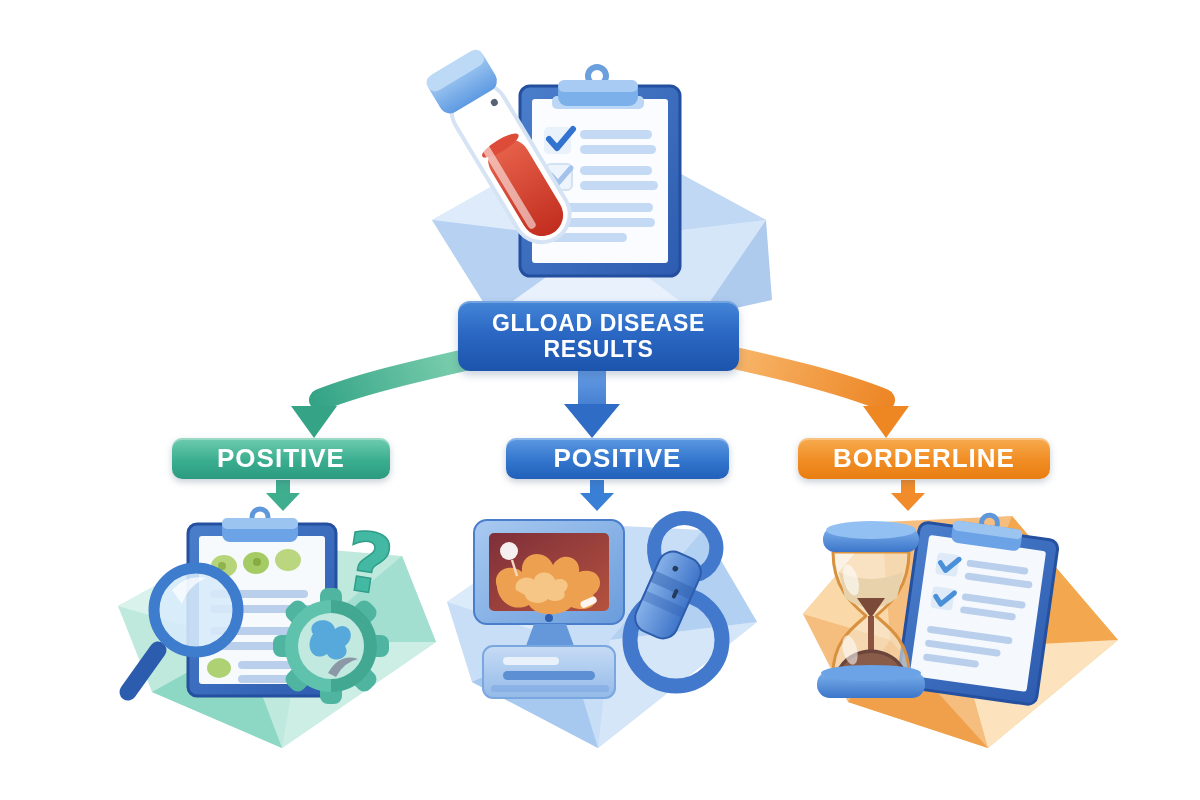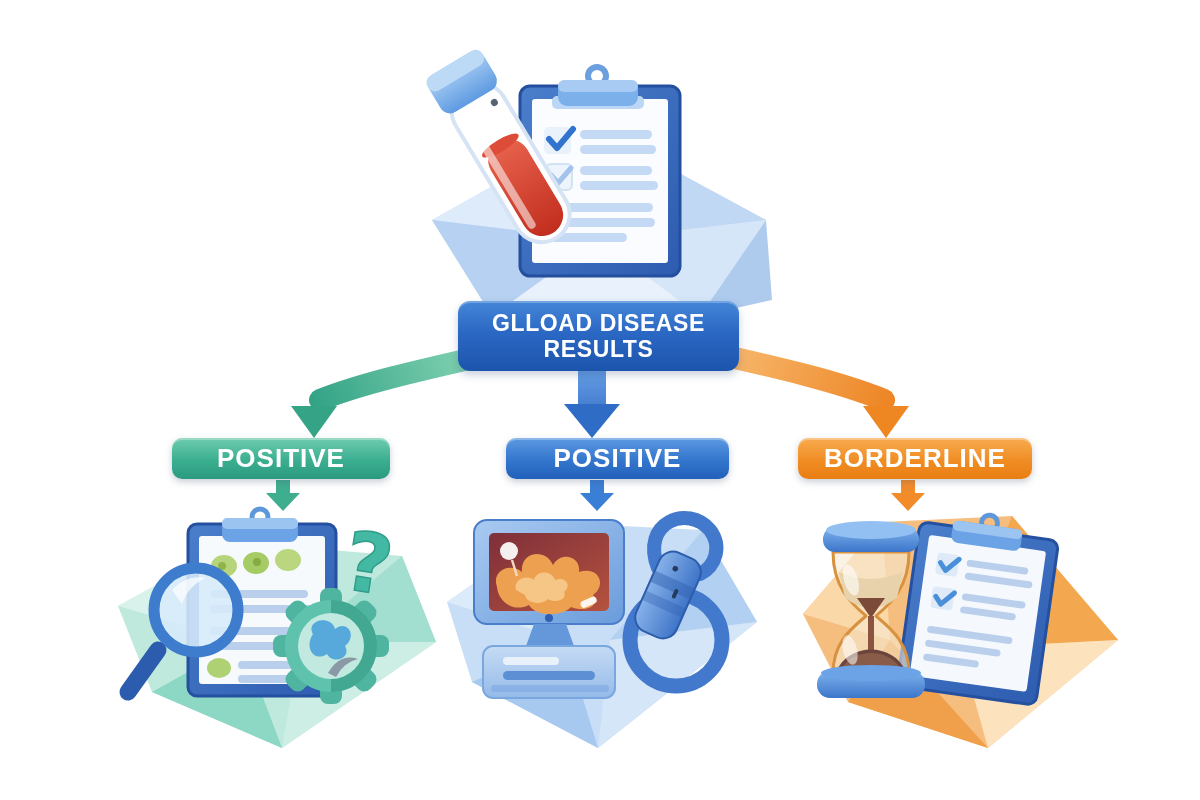--- a/index.html
+++ b/index.html
@@ -20,21 +20,21 @@
   }
   .pill{
     position:absolute;top:438px;height:41px;border-radius:10px;
     color:#ffffff;font-weight:bold;font-size:26px;letter-spacing:1px;
     display:flex;align-items:center;justify-content:center;
     box-shadow:0 3px 7px rgba(60,80,110,.28), inset 0 2px 0 rgba(255,255,255,.3);
     z-index:3;
   }
   .pill.negative{left:172px;width:218px;background:linear-gradient(180deg,#6fccae 0%,#3bae90 55%,#2b9a7e 100%);}
   .pill.positive{left:482px;width:223px;background:linear-gradient(180deg,#5d99e2 0%,#3376cd 55%,#2260ba 100%);margin-left:24px;}
-  .pill.borderline{left:798px;width:234px;background:linear-gradient(180deg,#f8ab50 0%,#f08d24 55%,#e97e12 100%);}
+  .pill.borderline{left:798px;width:252px;background:linear-gradient(180deg,#f8ab50 0%,#f08d24 55%,#e97e12 100%);}
 </style>
 </head>
 <body>
 
 <div id="canvas">
 
 <svg id="art" width="1200" height="800" viewBox="0 0 1200 800">
   <defs>
     <linearGradient id="bloodGrad" x1="0" y1="0" x2="0" y2="1">
       <stop offset="0" stop-color="#e8644d"></stop>

